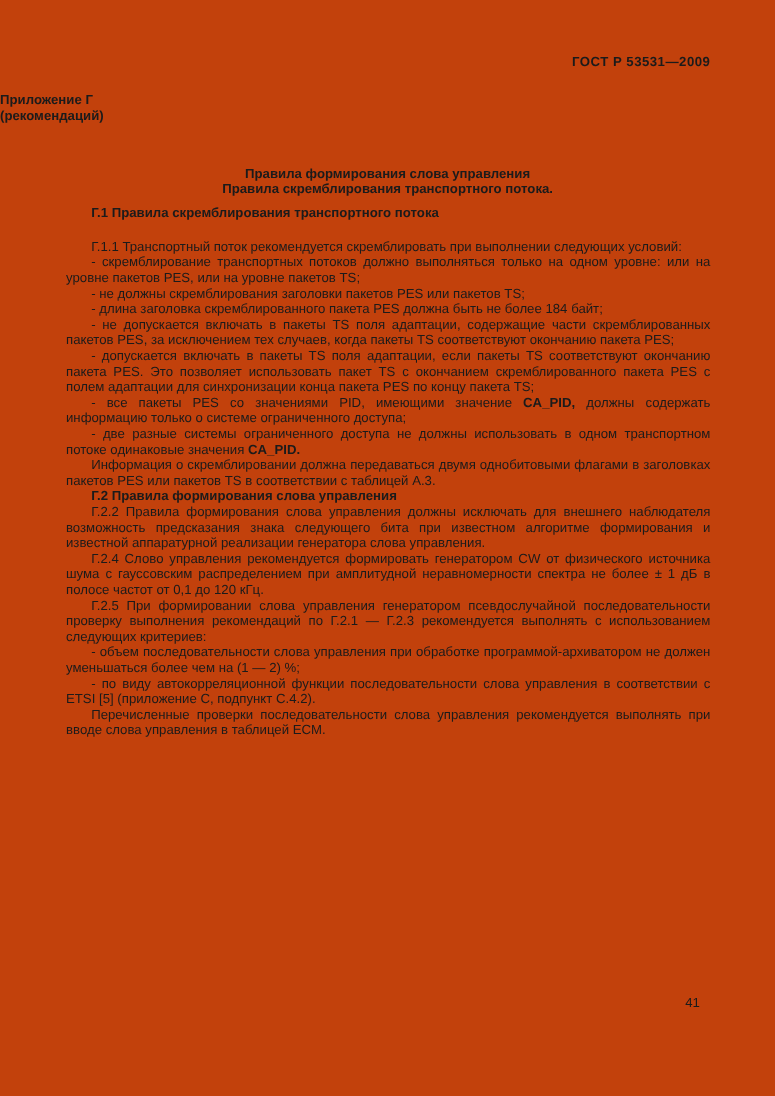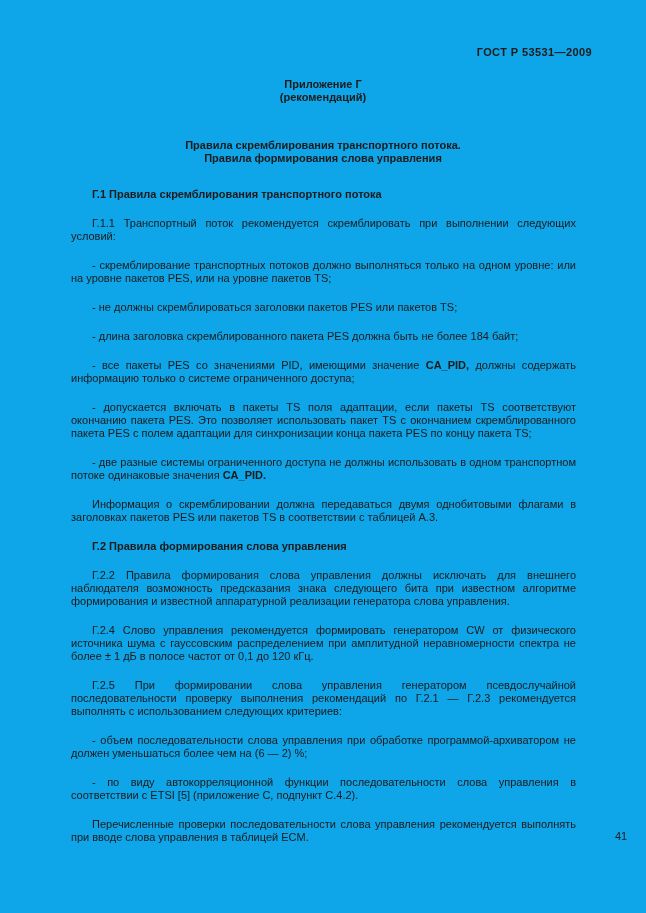--- a/index.html
+++ b/index.html
@@ -4,21 +4,21 @@
 <style>
   html, body {
     margin: 0;
     padding: 0;
     background: #ffffff;
   }
   .page {
     position: relative;
     width: 646px;
     height: 913px;
-    background: #0ea5e9;
+    background: #c2410c;
     font-family: "Liberation Sans", sans-serif;
     font-size: 11px;
     line-height: 13px;
     color: #1b1b1b;
     overflow: hidden;
   }
   .gost-header {
     position: absolute;
     top: 46px;
     left: 55px;
@@ -26,88 +26,88 @@
     text-align: right;
     font-weight: bold;
     letter-spacing: 0.4px;
     white-space: nowrap;
   }
   .appendix {
     position: absolute;
     top: 78px;
     left: 0;
     right: 0;
-    text-align: center;
+    text-align: left;
     font-weight: bold;
   }
   .doc-title {
     position: absolute;
     top: 139px;
     left: 0;
     right: 0;
     text-align: center;
     font-weight: bold;
   }
   .body-text {
     position: absolute;
     top: 172px;
     left: 55px;
     width: 537px;
     text-align: justify;
   }
   .blk {
-    margin: 16px;
+    margin: 0;
     text-indent: 21px;
     hyphens: manual;
     -webkit-hyphens: manual;
   }
   .blk.h {
     font-weight: bold;
   }
   .blk.gap {
     margin-bottom: 15px;
   }
   .page-number {
     position: absolute;
     top: 830px;
     left: 571px;
-    margin-left: 44px;
   }
 </style>
 </head>
 <body>
 
 <div class="page">
 
   <div class="gost-header">ГОСТ Р 53531—2009</div>
 
   <div class="appendix">
     <div>Приложение Г</div>
     <div>(рекомендаций)</div>
   </div>
 
   <div class="doc-title">
+    <div>Правила формирования слова управления</div>
     <div>Правила скремблирования транспортного потока.</div>
-    <div>Правила формирования слова управления</div>
   </div>
 
   <div class="body-text" id="doc-body">
       <div class="blk h gap">Г.1 Правила скремблирования транспортного потока</div>
       <div class="blk p">Г.1.1 Транспортный поток рекомендуется скремблировать при выполнении следующих условий:</div>
       <div class="blk p">- скремблирование транспортных потоков должно выполняться только на одном уровне: или на уровне пакетов PES, или на уровне пакетов TS;</div>
-      <div class="blk p">- не должны скремблироваться заголовки пакетов PES или пакетов TS;</div>
+      <div class="blk p">- не должны скремблирования заголовки пакетов PES или пакетов TS;</div>
       <div class="blk p">- длина заголовка скремблированного пакета PES должна быть не более 184 байт;</div>
+      <div class="blk p">- не допускается включать в пакеты TS поля адаптации, содержащие части скремблированных пакетов PES, за исключением тех случаев, когда пакеты TS соответствуют окончанию пакета PES;</div>
+      <div class="blk p">- допускается включать в пакеты TS поля адаптации, если пакеты TS соответствуют окончанию пакета PES. Это позволяет использовать пакет TS с окончанием скремблированного пакета PES с полем адаптации для синхронизации конца пакета PES по концу пакета TS;</div>
       <div class="blk p">- все пакеты PES со значениями PID, имеющими значение <b>CA_PID,</b> должны содержать информацию только о системе ограниченного доступа;</div>
-      <div class="blk p">- допускается включать в пакеты TS поля адаптации, если пакеты TS соответствуют окончанию пакета PES. Это позволяет использовать пакет TS с окончанием скремблированного пакета PES с полем адаптации для синхронизации конца пакета PES по концу пакета TS;</div>
       <div class="blk p">- две разные системы ограниченного доступа не должны использовать в одном транспортном потоке одина­ковые значения <b>CA_PID.</b></div>
       <div class="blk p">Информация о скремблировании должна передаваться двумя однобитовыми флагами в заголовках паке­тов PES или пакетов TS в соответствии с таблицей А.3.</div>
       <div class="blk h">Г.2 Правила формирования слова управления</div>
       <div class="blk p">Г.2.2 Правила формирования слова управления должны исключать для внешнего наблюдателя возмож­ность предсказания знака следующего бита при известном алгоритме формирования и известной аппаратурной реализации генератора слова управления.</div>
       <div class="blk p">Г.2.4 Слово управления рекомендуется формировать генератором CW от физического источника шума с гауссовским распределением при амплитудной неравномерности спектра не более ± 1 дБ в полосе частот от 0,1 до 120 кГц.</div>
       <div class="blk p">Г.2.5 При формировании слова управления генератором псевдослучайной последовательности провер­ку выполнения рекомендаций по Г.2.1 — Г.2.3 рекомендуется выполнять с использованием следующих критериев:</div>
-      <div class="blk p">- объем последовательности слова управления при обработке программой-архиватором не должен уменьшаться более чем на (6 — 2) %;</div>
+      <div class="blk p">- объем последовательности слова управления при обработке программой-архиватором не должен уменьшаться более чем на (1 — 2) %;</div>
       <div class="blk p">- по виду автокорреляционной функции последовательности слова управления в соответствии с ETSI [5] (приложение С, подпункт С.4.2).</div>
       <div class="blk p">Перечисленные проверки последовательности слова управления рекомендуется выполнять при вводе сло­ва управления в таблицей ECM.</div>
     </div>
 
   <div class="page-number">41</div>
 
 </div>
 
 </body></html>

